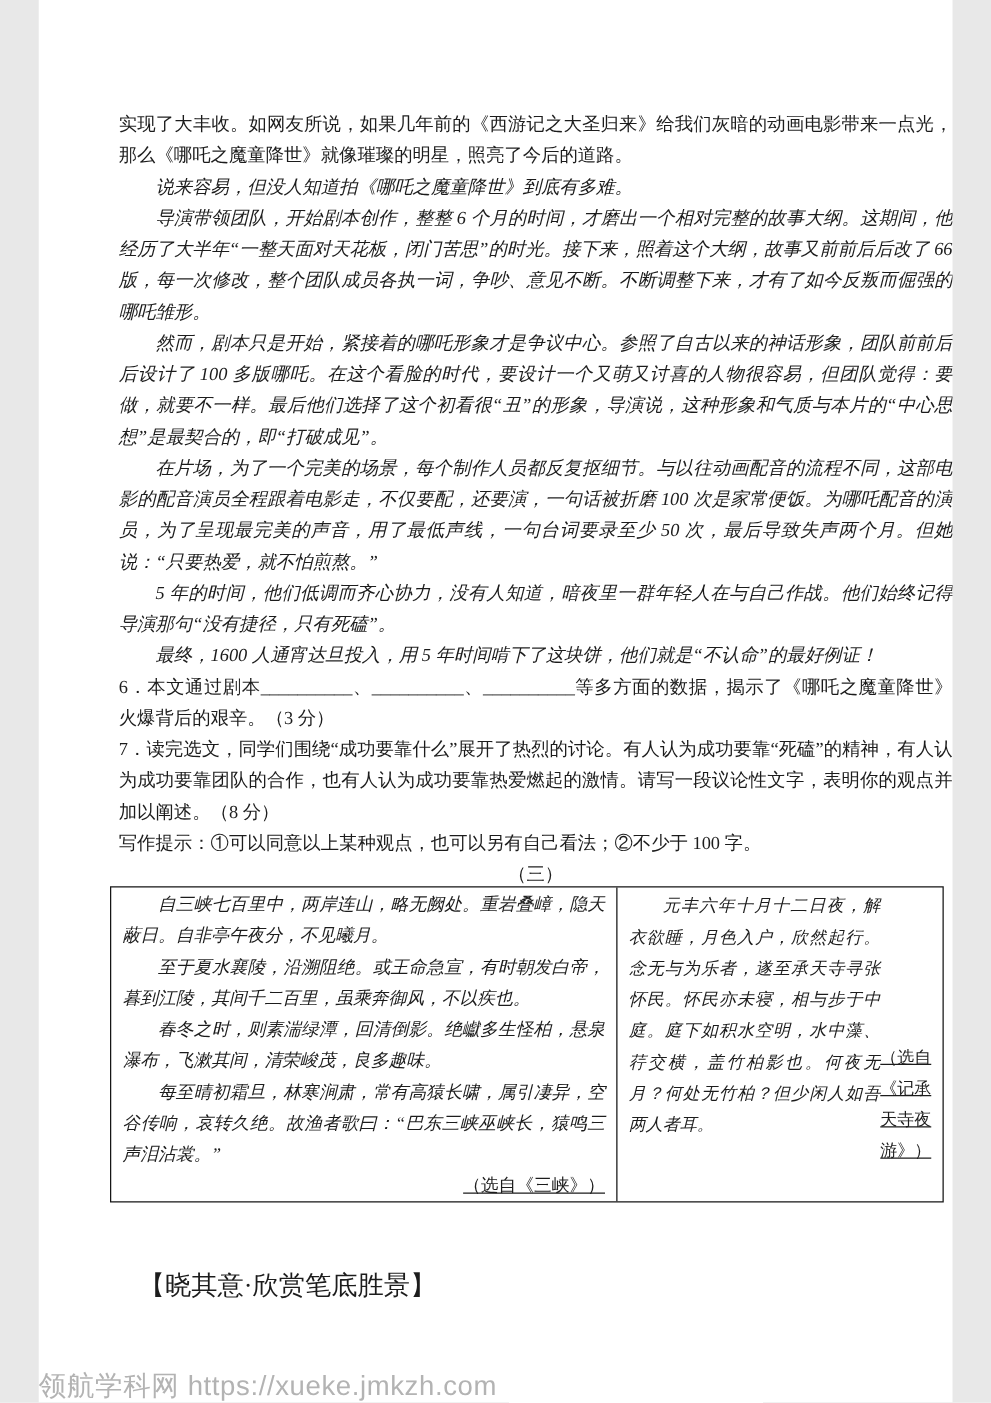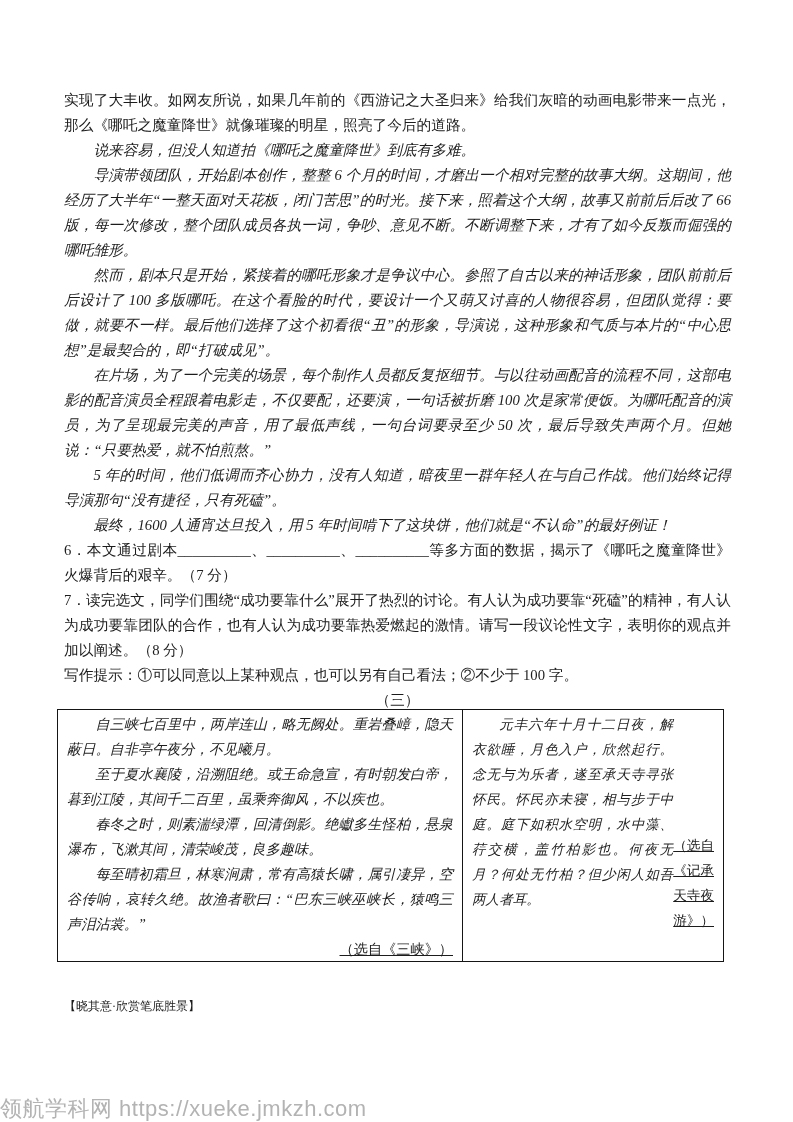--- a/index.html
+++ b/index.html
@@ -1,18 +1,18 @@
 <!DOCTYPE html>
 <html><head>
 <meta charset="utf-8">
 <style>
   html, body { margin: 0; padding: 0; background: #e8e8e8; }
   .page {
     position: relative;
-    width: 793px;
+    width: 731px;
     height: 1122px;
     background: #ffffff;
     font-family: "Liberation Serif", "DejaVu Serif", serif;
     color: #1c1c1c;
     overflow: hidden;
     margin: 0 auto;
   }
   .body-text {
     position: absolute;
     left: 64px;
@@ -65,22 +65,22 @@
     text-decoration: underline;
   }
   .box-col.right .attribution {
     margin-top: auto;
     margin-bottom: 26px;
   }
   .footer-label {
     position: absolute;
     left: 64px;
     top: 998px;
-    margin: 0;
-    font-size: 12px;
+    margin: 16px;
+    font-size: 21px;
     font-family: Liberation Serif, serif;
   }
   .watermark {
     position: absolute;
     left: 0;
     top: 1094px;
     width: 100%;
     margin: 0;
     text-align: left;
     color: #b3b3b3;
@@ -95,21 +95,21 @@
 <div class="page">
 
   <div class="body-text">
     <p class="para">实现了大丰收。如网友所说，如果几年前的《西游记之大圣归来》给我们灰暗的动画电影带来一点光，那么《哪吒之魔童降世》就像璀璨的明星，照亮了今后的道路。</p>
     <p class="para indent">说来容易，但没人知道拍《哪吒之魔童降世》到底有多难。</p>
     <p class="para indent">导演带领团队，开始剧本创作，整整 6 个月的时间，才磨出一个相对完整的故事大纲。这期间，他经历了大半年“一整天面对天花板，闭门苦思”的时光。接下来，照着这个大纲，故事又前前后后改了 66 版，每一次修改，整个团队成员各执一词，争吵、意见不断。不断调整下来，才有了如今反叛而倔强的哪吒雏形。</p>
     <p class="para indent">然而，剧本只是开始，紧接着的哪吒形象才是争议中心。参照了自古以来的神话形象，团队前前后后设计了 100 多版哪吒。在这个看脸的时代，要设计一个又萌又讨喜的人物很容易，但团队觉得：要做，就要不一样。最后他们选择了这个初看很“丑”的形象，导演说，这种形象和气质与本片的“中心思想”是最契合的，即“打破成见”。</p>
     <p class="para indent">在片场，为了一个完美的场景，每个制作人员都反复抠细节。与以往动画配音的流程不同，这部电影的配音演员全程跟着电影走，不仅要配，还要演，一句话被折磨 100 次是家常便饭。为哪吒配音的演员，为了呈现最完美的声音，用了最低声线，一句台词要录至少 50 次，最后导致失声两个月。但她说：“只要热爱，就不怕煎熬。”</p>
     <p class="para indent">5 年的时间，他们低调而齐心协力，没有人知道，暗夜里一群年轻人在与自己作战。他们始终记得导演那句“没有捷径，只有死磕”。</p>
     <p class="para indent">最终，1600 人通宵达旦投入，用 5 年时间啃下了这块饼，他们就是“不认命”的最好例证！</p>
-    <p class="para">6．本文通过剧本__________、__________、__________等多方面的数据，揭示了《哪吒之魔童降世》火爆背后的艰辛。（7 分）</p>
+    <p class="para">6．本文通过剧本__________、__________、__________等多方面的数据，揭示了《哪吒之魔童降世》火爆背后的艰辛。（3 分）</p>
     <p class="para">7．读完选文，同学们围绕“成功要靠什么”展开了热烈的讨论。有人认为成功要靠“死磕”的精神，有人认为成功要靠团队的合作，也有人认为成功要靠热爱燃起的激情。请写一段议论性文字，表明你的观点并加以阐述。（8 分）</p>
     <p class="para">写作提示：①可以同意以上某种观点，也可以另有自己看法；②不少于 100 字。</p>
     <p class="section-marker">（三）</p>
   </div>
 
   <div class="text-box">
     <div class="box-col left">
       <p class="para indent">自三峡七百里中，两岸连山，略无阙处。重岩叠嶂，隐天蔽日。自非亭午夜分，不见曦月。</p>
       <p class="para indent">至于夏水襄陵，沿溯阻绝。或王命急宣，有时朝发白帝，暮到江陵，其间千二百里，虽乘奔御风，不以疾也。</p>
       <p class="para indent">春冬之时，则素湍绿潭，回清倒影。绝巘多生怪柏，悬泉瀑布，飞漱其间，清荣峻茂，良多趣味。</p>

